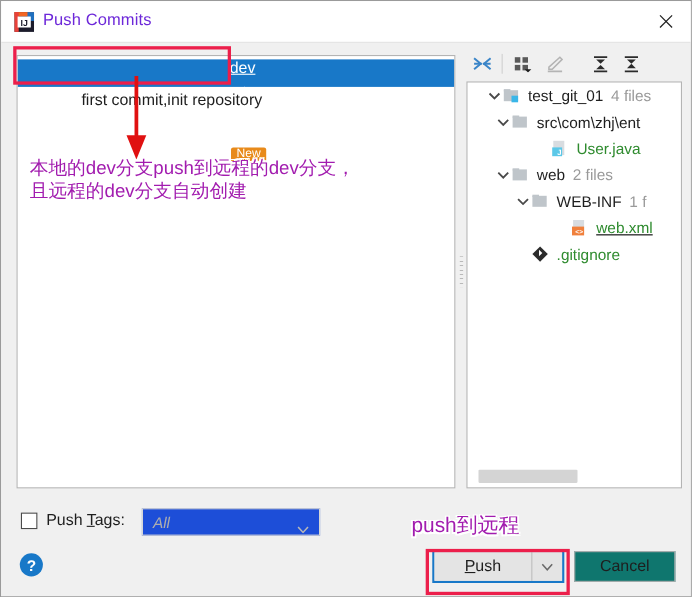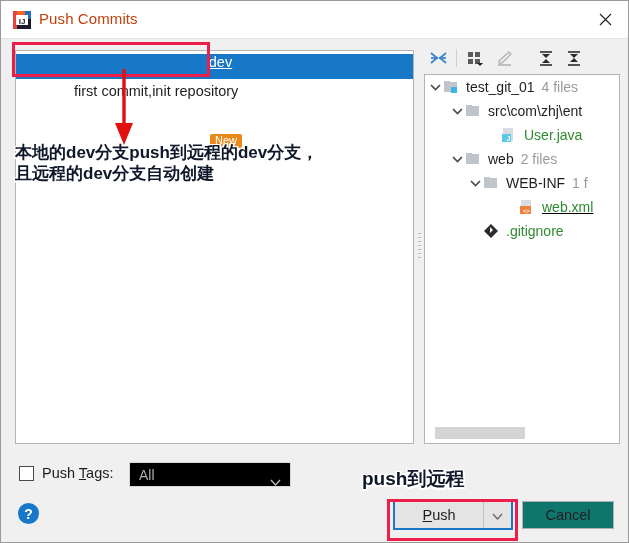--- a/index.html
+++ b/index.html
@@ -25,21 +25,21 @@
     width: 627px; height: 38px;
     background: #ffffff;
     border-bottom: 1px solid #e2e2e2;
   }
   #app-icon {
     position: absolute; left: 12px; top: 10px;
     width: 18px; height: 18px;
   }
   #title-text {
     position: absolute; left: 38px; top: 9px;
-    font-size: 15px; color: #c2410c;
+    font-size: 15px; color: #6d28d9;
     letter-spacing: .1px;
   }
   #close-btn {
     position: absolute; right: 0; top: 0;
     width: 46px; height: 37px;
     display: flex; align-items: center; justify-content: center;
     cursor: default;
   }
   #close-btn svg { display:block; }
 
@@ -172,23 +172,24 @@
   }
   #pushtags-label {
     position: absolute; left: 41px; top: 8px;
     font-size: 14.5px; color: #1e1e1e;
     cursor: default;
   }
   #pushtags-label .mn { text-decoration: underline; }
   #tags-combo {
     position: absolute; left: 128px; top: 5px;
     width: 162px; height: 25px;
-    background: #000000;
+    background: #1d4ed8;
     border: 1px solid #d6d6d6;
     cursor: default;
+    font-style: italic;
   }
   #tags-combo-text {
     position: absolute; left: 9px; top: 4px;
     font-size: 14px; color: #aeaeae;
   }
   #tags-combo-arrow {
     position: absolute; right: 9px; top: 9px;
   }
 
   #help-btn {
@@ -243,29 +244,30 @@
   #anno-rect-push   { left: 386px; top: 498px; width: 131px; height: 42px; }
 
   #anno-arrow {
     position: absolute; left: 108px; top: 68px;
     width: 30px; height: 78px;
     pointer-events: none;
   }
 
   .anno-text {
     position: absolute;
-    color: #0f172a;
-    font-weight: bold;
+    color: #a21caf;
+    font-weight: normal;
     pointer-events: none;
     white-space: nowrap;
     text-shadow:
       -1.5px -1.5px 0 #ffffff,  1.5px -1.5px 0 #ffffff,
       -1.5px  1.5px 0 #ffffff,  1.5px  1.5px 0 #ffffff,
       -1.5px 0 0 #ffffff, 1.5px 0 0 #ffffff,
        0 -1.5px 0 #ffffff, 0 1.5px 0 #ffffff;
+    padding-left: 12px;
   }
   #anno-text-branch {
     left: 14px; top: 141px;
     font-size: 17px; line-height: 21px;
   }
   #anno-text-push {
     left: 361px; top: 467px;
     font-size: 19px; line-height: 22px;
   }
 </style>
@@ -353,21 +355,21 @@
             <line x1="2" y1="2" x2="14" y2="2" stroke="#2b2b2b" stroke-width="1.6"></line>
             <path d="M8 8 L12 4 L4 4 Z" fill="#2b2b2b"></path>
             <path d="M4 12 L12 12 L8 8 Z" fill="#2b2b2b"></path>
             <line x1="2" y1="15" x2="14" y2="15" stroke="#2b2b2b" stroke-width="1.6"></line>
           </svg>
         </div>
       </div>
 
       <div id="tree-box">
         <div id="tree-rows">
-            <div class="tree-row" style="padding-left: 2px;">
+            <div class="tree-row" style="padding-left: 16px;">
               <span class="tw">
                 <svg width="11" height="8" viewBox="0 0 11 8">
                   <path d="M1 2 L5.5 6.5 L10 2" fill="none" stroke="#4a4a4a" stroke-width="1.7"></path>
                 </svg>
               </span>
               <span class="ticon">
                 <svg width="16" height="16" viewBox="0 0 16 16">
                   <rect x="1" y="3" width="13" height="10" fill="#bfc5ca"></rect>
                   <rect x="1" y="2" width="6" height="2" fill="#bfc5ca"></rect>
                   <rect x="8" y="8" width="6" height="6" fill="#3ab6e8"></rect>

